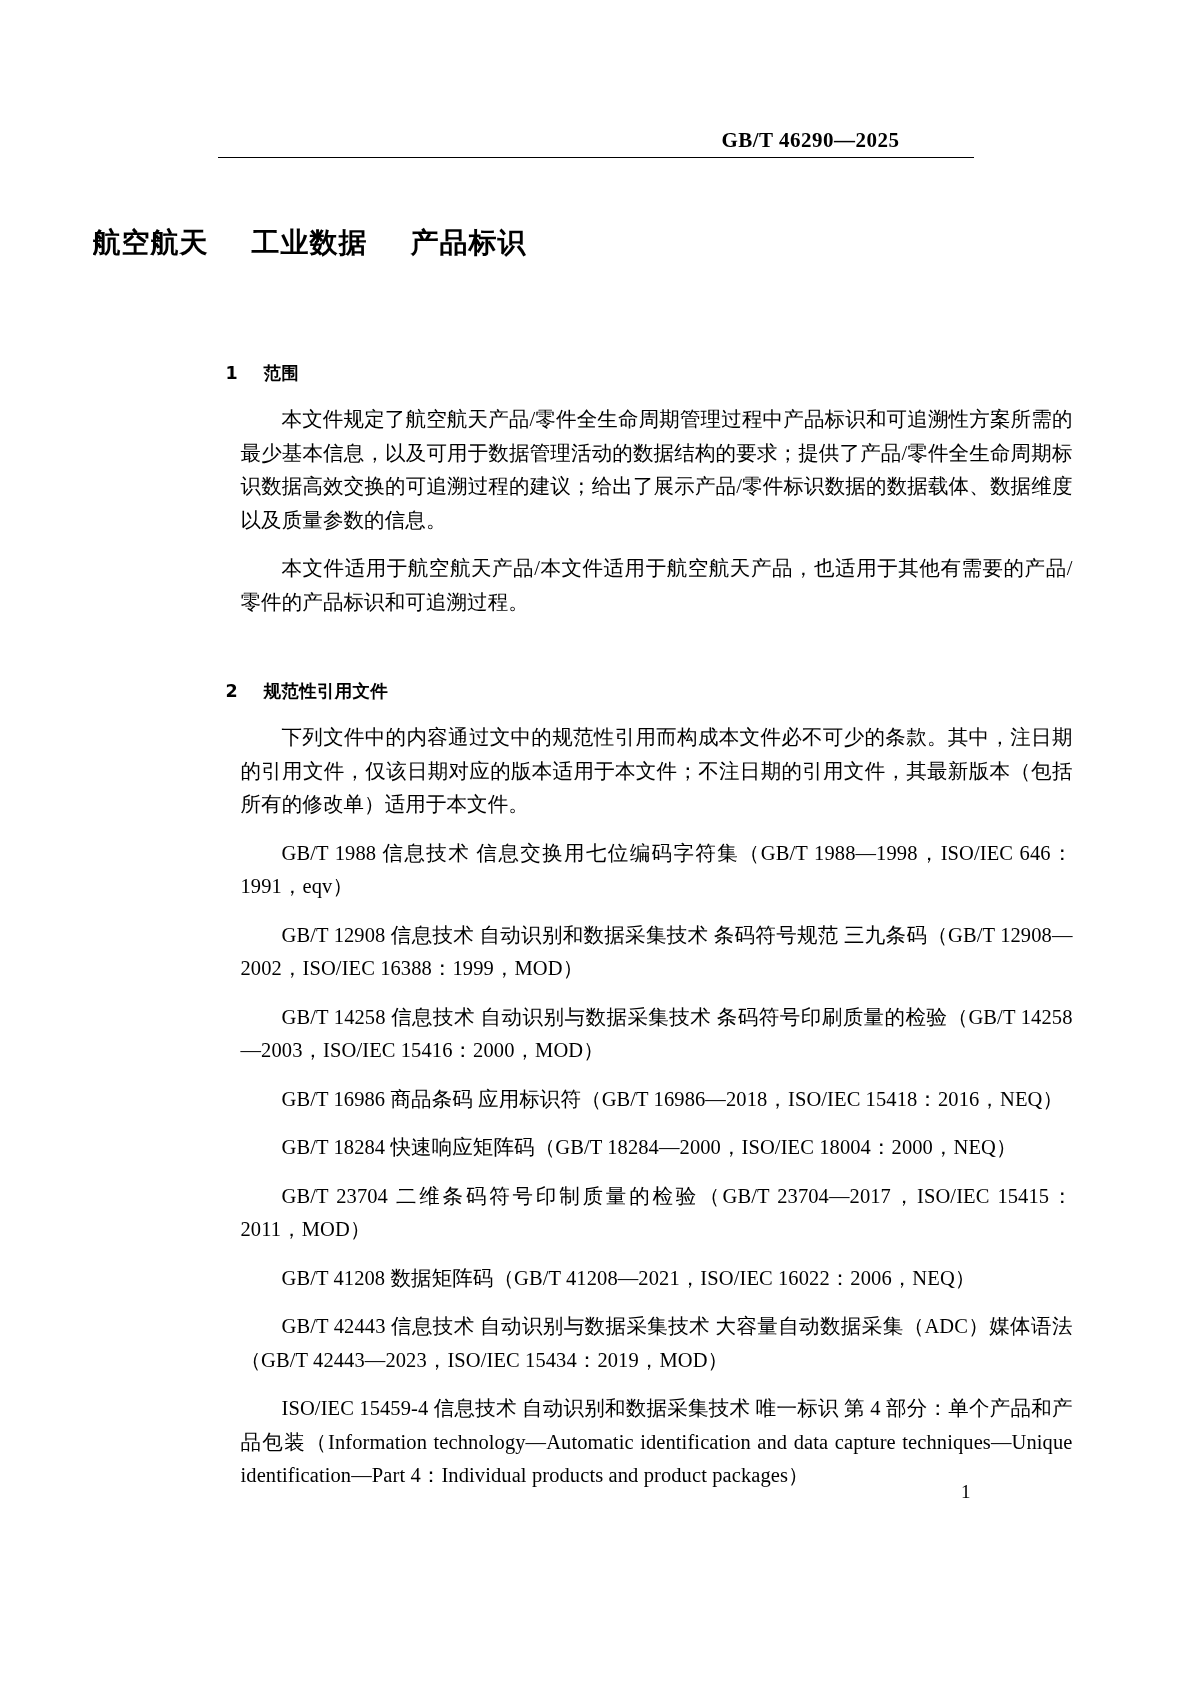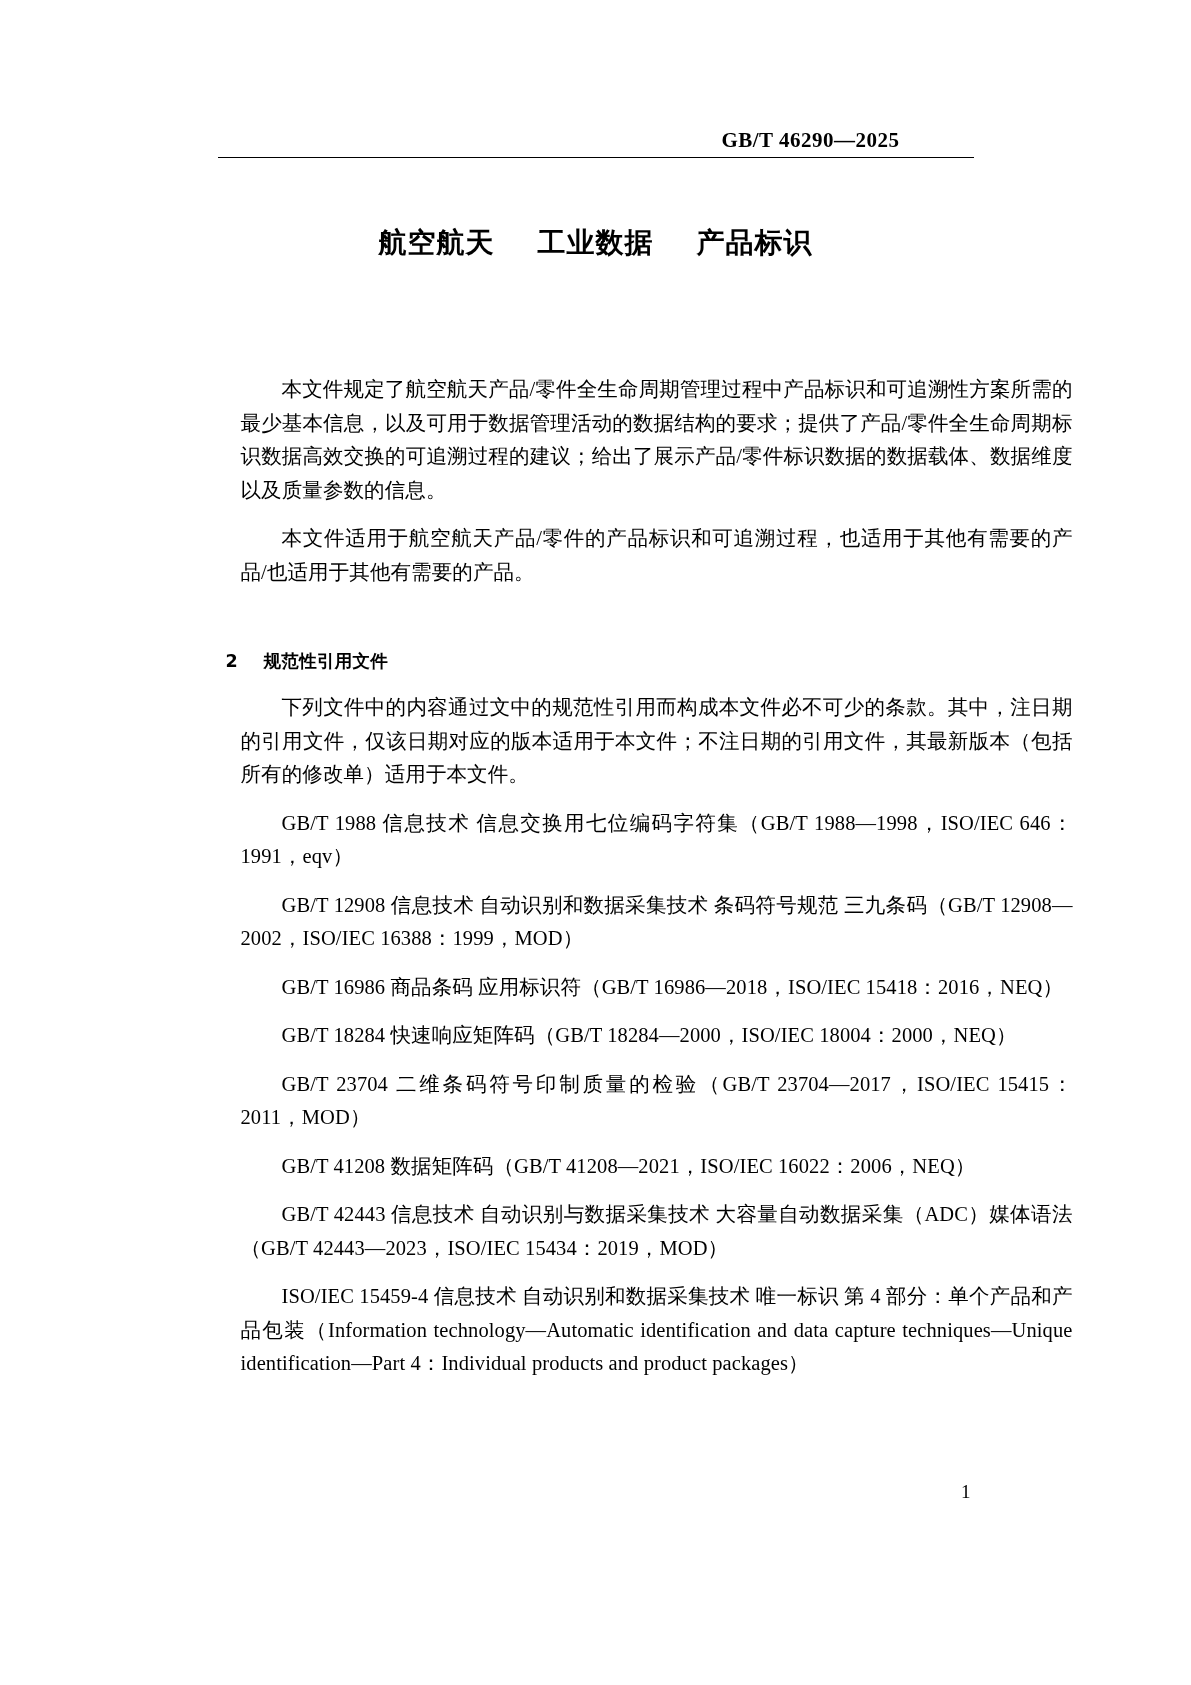--- a/index.html
+++ b/index.html
@@ -46,21 +46,21 @@
     top: 29px;
     border-bottom: 1.3px solid #000;
   }
 
   
   .doc-title {
     position: absolute;
     top: 218px;
     left: 0;
     width: 100%;
-    text-align: center;
+    text-align: left;
     font-family: "DejaVu Sans", "Liberation Sans", sans-serif;
     font-weight: bold;
     font-size: 28px;
     line-height: 49px;
     letter-spacing: 1px;
   }
   .doc-title .tline { display: block; white-space: pre; }
 
   
   .content {
@@ -113,30 +113,32 @@
     <div class="header-std-no">GB/T 46290—2025</div>
     <div class="header-rule"></div>
   </div>
 
   <div class="doc-title">
     <span class="tline">航空航天    工业数据    产品标识</span>
   </div>
 
   <div class="content">
 
+    <h2 class="clause-head">1    范围</h2>
     <p class="para indent">本文件规定了航空航天产品/零件全生命周期管理过程中产品标识和可追溯性方案所需的最少基本信息，以及可用于数据管理活动的数据结构的要求；提供了产品/零件全生命周期标识数据高效交换的可追溯过程的建议；给出了展示产品/零件标识数据的数据载体、数据维度以及质量参数的信息。</p>
-    <p class="para indent">本文件适用于航空航天产品/零件的产品标识和可追溯过程，也适用于其他有需要的产品/也适用于其他有需要的产品。</p>
+    <p class="para indent">本文件适用于航空航天产品/本文件适用于航空航天产品，也适用于其他有需要的产品/零件的产品标识和可追溯过程。</p>
 
     <div class="spacer-md"></div>
 
     <h2 class="clause-head second">2    规范性引用文件</h2>
     <p class="para indent">下列文件中的内容通过文中的规范性引用而构成本文件必不可少的条款。其中，注日期的引用文件，仅该日期对应的版本适用于本文件；不注日期的引用文件，其最新版本（包括所有的修改单）适用于本文件。</p>
 
     <p class="para hang">GB/T 1988    信息技术    信息交换用七位编码字符集（GB/T 1988—1998，ISO/IEC 646：1991，eqv）</p>
     <p class="para hang">GB/T 12908    信息技术    自动识别和数据采集技术    条码符号规范    三九条码（GB/T 12908—2002，ISO/IEC 16388：1999，MOD）</p>
+    <p class="para hang">GB/T 14258    信息技术    自动识别与数据采集技术    条码符号印刷质量的检验（GB/T 14258—2003，ISO/IEC 15416：2000，MOD）</p>
     <p class="para hang">GB/T 16986    商品条码    应用标识符（GB/T 16986—2018，ISO/IEC 15418：2016，NEQ）</p>
     <p class="para hang">GB/T 18284    快速响应矩阵码（GB/T 18284—2000，ISO/IEC 18004：2000，NEQ）</p>
     <p class="para hang">GB/T 23704    二维条码符号印制质量的检验（GB/T 23704—2017，ISO/IEC 15415：2011，MOD）</p>
     <p class="para hang">GB/T 41208    数据矩阵码（GB/T 41208—2021，ISO/IEC 16022：2006，NEQ）</p>
     <p class="para hang">GB/T 42443    信息技术    自动识别与数据采集技术    大容量自动数据采集（ADC）媒体语法（GB/T 42443—2023，ISO/IEC 15434：2019，MOD）</p>
     <p class="para hang">ISO/IEC 15459-4    信息技术    自动识别和数据采集技术    唯一标识    第 4 部分：单个产品和产品包装（Information technology—Automatic identification and data capture techniques—Unique identification—Part 4：Individual products and product packages）</p>
 
   </div>
 
   <div class="folio">1</div>

